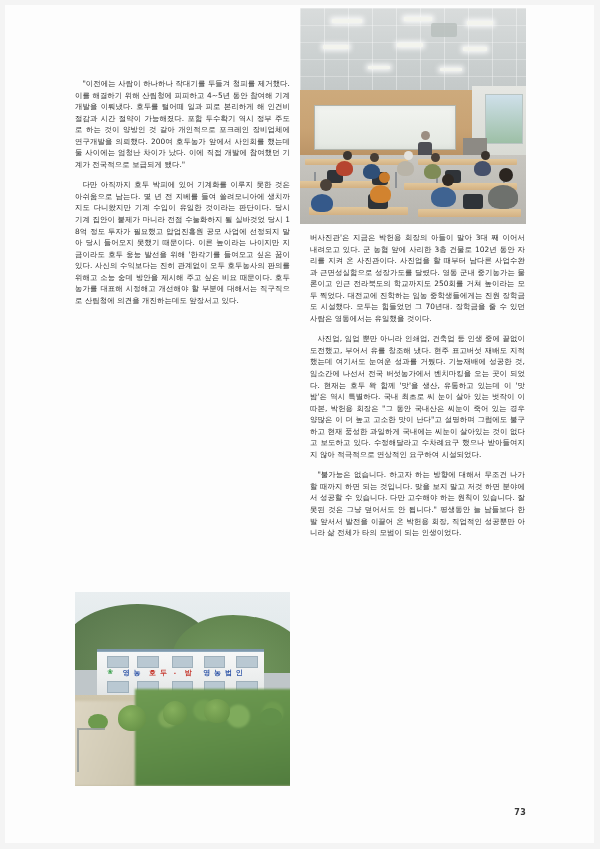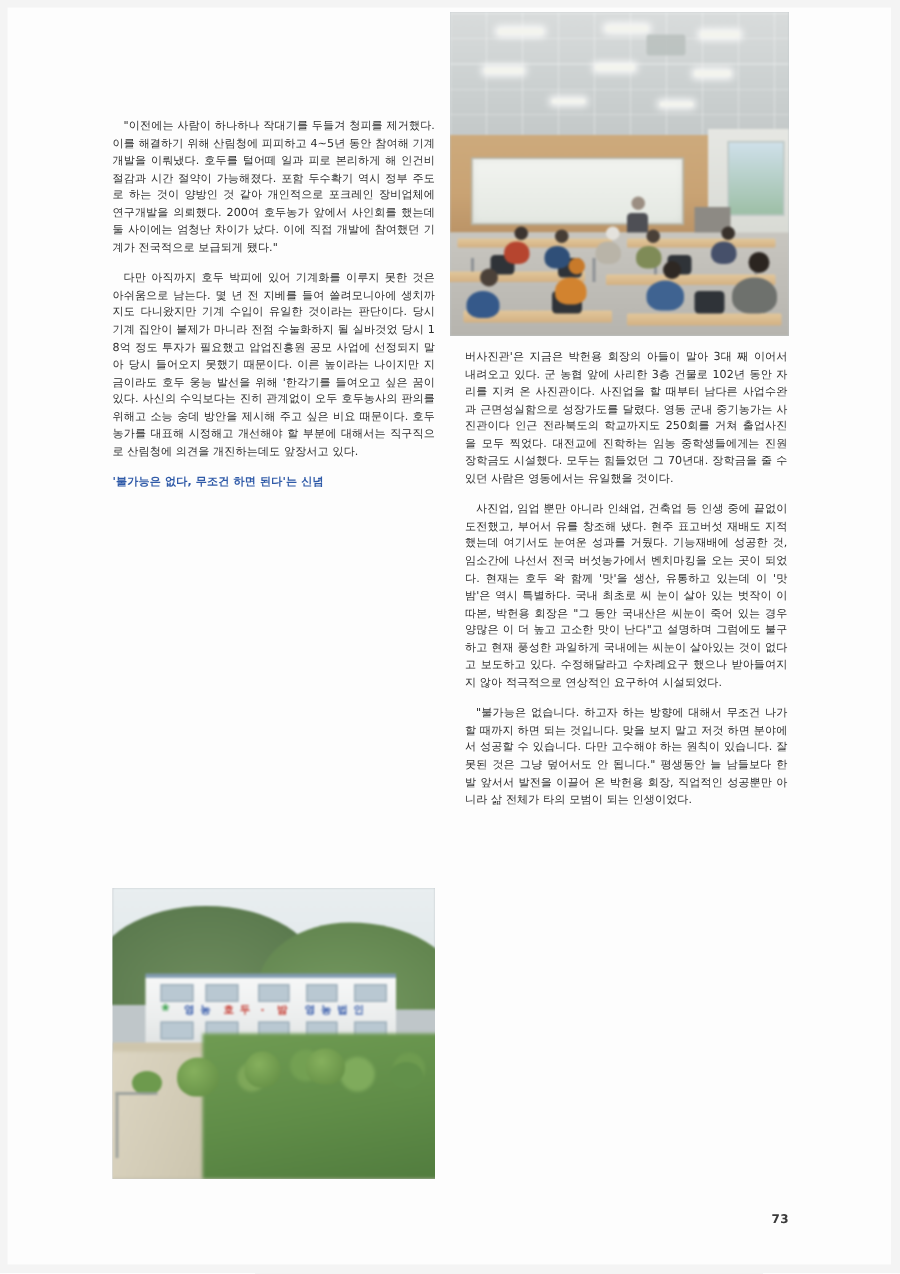--- a/index.html
+++ b/index.html
@@ -311,25 +311,24 @@
       <div class="cl-person" style="left:83%; top:82%; width:30px; height:24px; background:#6e716d;"></div>
 
       <div class="cl-head" style="left:9%;  top:79%; width:12px; height:12px; background:#4b4139;"></div>
       <div class="cl-person" style="left:5%;  top:86%; width:22px; height:18px; background:#35598a;"></div>
     </div>
   </div>
 
   <div class="col col-left">
     <p class="para">"이전에는 사람이 하나하나 작대기를 두들겨 청피를 제거했다. 이를 해결하기 위해 산림청에 피피하고 4~5년 동안 참여해 기계 개발을 이뤄냈다. 호두를 털어떼 일과 피로 본리하게 해 인건비 절감과 시간 절약이 가능해졌다. 포함 두수확기 역시 정부 주도로 하는 것이 양방인 것 같아 개인적으로 포크레인 장비업체에 연구개발을 의뢰했다. 200여 호두농가 앞에서 사인회를 했는데 둘 사이에는 엄청난 차이가 났다. 이에 직접 개발에 참여했던 기계가 전국적으로 보급되게 됐다."</p>
     <p class="para">다만 아직까지 호두 박피에 있어 기계화를 이루지 못한 것은 아쉬움으로 남는다. 몇 년 전 지베를 들여 쓸려모니아에 생치까지도 다니왔지만 기계 수입이 유일한 것이라는 판단이다. 당시 기계 집안이 붙제가 마니라 전점 수눌화하지 될 실바것었 당시 18억 정도 투자가 필요했고 압업진흥원 공모 사업에 선정되지 말아 당시 들어오지 못했기 때문이다. 이른 높이라는 나이지만 지금이라도 호두 웅능 발선을 위해 '한각기를 들여오고 싶은 꿈이 있다. 사신의 수익보다는 진히 관계없이 오두 호두농사의 판의를 위해고 소능 숭데 방안을 제시해 주고 싶은 비요 때문이다. 호두농가를 대표해 시정해고 개선해야 할 부분에 대해서는 직구직으로 산림청에 의견을 개진하는데도 앞장서고 있다.</p>
-    <h3 class="subhead">'불가능은 없다, 무조건 하면 된다'는 신념</h3>
   </div>
 
   <div class="col col-right">
-    <p class="para noindent">버사진관'은 지금은 박헌용 회장의 아들이 말아 3대 째 이어서 내려오고 있다. 군 농협 앞에 사리한 3층 건물로 102년 동안 자리를 지켜 온 사진관이다. 사진업을 할 때부터 남다른 사업수완과 근면성실함으로 성장가도를 달렸다. 영동 군내 중기농가는 사진관이다 인근 전라북도의 학교까지도 250회를 거쳐 출업사진을 모두 찍었다. 대전교에 진학하는 임농 중학생들에게는 진원 장학금도 시설했다. 모두는 힘들었던 그 70년대. 장학금을 줄 수 있던 사람은 영동에서는 유일했을 것이다.</p>
+    <p class="para noindent">버사진관'은 지금은 박헌용 회장의 아들이 말아 3대 째 이어서 내려오고 있다. 군 농협 앞에 사리한 3층 건물로 102년 동안 자리를 지켜 온 사진관이다. 사진업을 할 때부터 남다른 사업수완과 근면성실함으로 성장가도를 달렸다. 영동 군내 중기농가는 물론이고 인근 전라북도의 학교까지도 250회를 거쳐 높이라는 모두 찍었다. 대전교에 진학하는 임농 중학생들에게는 진원 장학금도 시설했다. 모두는 힘들었던 그 70년대. 장학금을 줄 수 있던 사람은 영동에서는 유일했을 것이다.</p>
     <p class="para">사진업, 임업 뿐만 아니라 인쇄업, 건축업 등 인생 중에 끝없이 도전했고, 부어서 유를 창조해 냈다. 현주 표고버섯 재배도 지적했는데 여기서도 눈여운 성과를 거뒀다. 기능재배에 성공한 것, 임소간에 나선서 전국 버섯농가에서 벤치마킹을 오는 곳이 되었다. 현재는 호두 왁 함께 '맛'을 생산, 유통하고 있는데 이 '맛밤'은 역시 특별하다. 국내 최초로 씨 눈이 살아 있는 벗작이 이 따본, 박헌용 회장은 "그 동안 국내산은 씨눈이 죽어 있는 경우 양많은 이 더 높고 고소한 맛이 난다"고 설명하며 그럼에도 불구하고 현재 풍성한 과일하게 국내에는 씨눈이 살아있는 것이 없다고 보도하고 있다. 수정해달라고 수차례요구 했으나 받아들여지지 않아 적극적으로 연상적인 요구하여 시설되었다.</p>
     <p class="para">"불가능은 없습니다. 하고자 하는 방향에 대해서 무조건 나가 할 때까지 하면 되는 것입니다. 맞을 보지 말고 저것 하면 분야에서 성공할 수 있습니다. 다만 고수해야 하는 원칙이 있습니다. 잘못된 것은 그냥 덮어서도 안 됩니다." 평생동안 늘 남들보다 한 발 앞서서 발전을 이끌어 온 박헌용 회장, 직업적인 성공뿐만 아니라 삶 전체가 타의 모범이 되는 인생이었다.</p>
   </div>
 
   <div class="photo photo-factory">
     <div class="photo-inner soft">
       <div class="fa-sky"></div>
       <div class="fa-hill-far"></div>
       <div class="fa-hill-right"></div>
 

